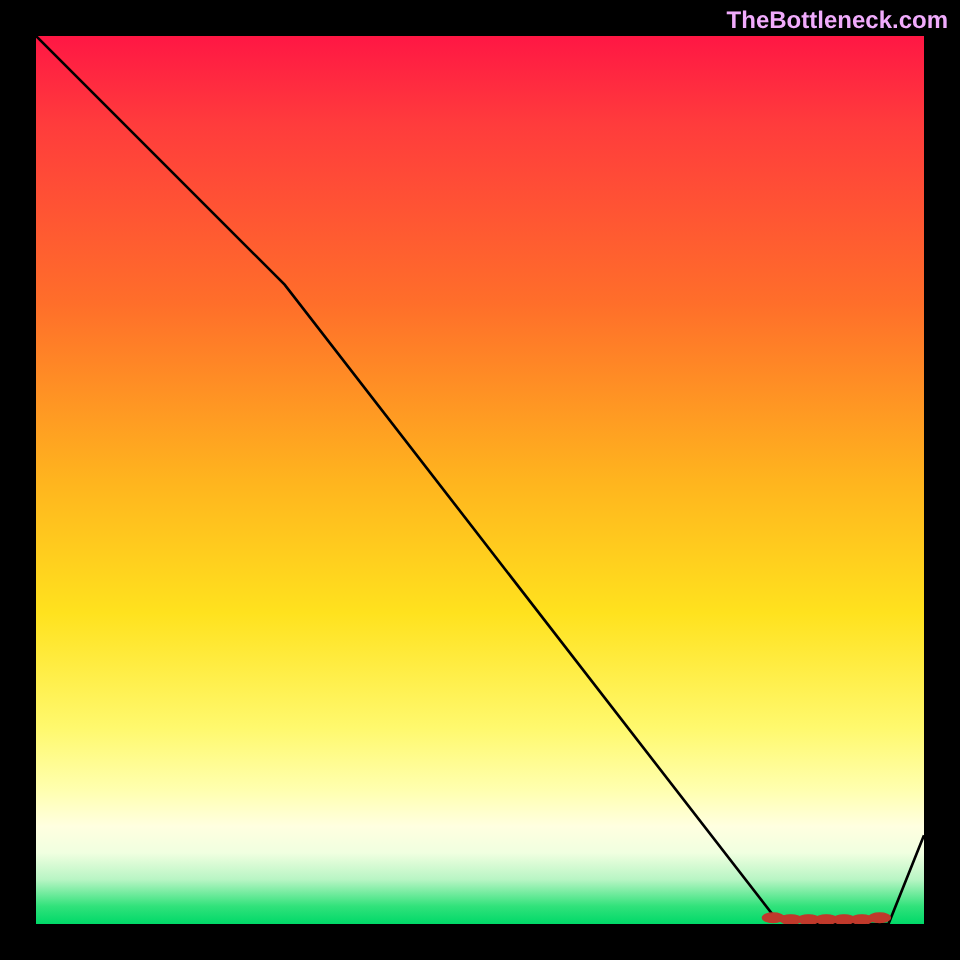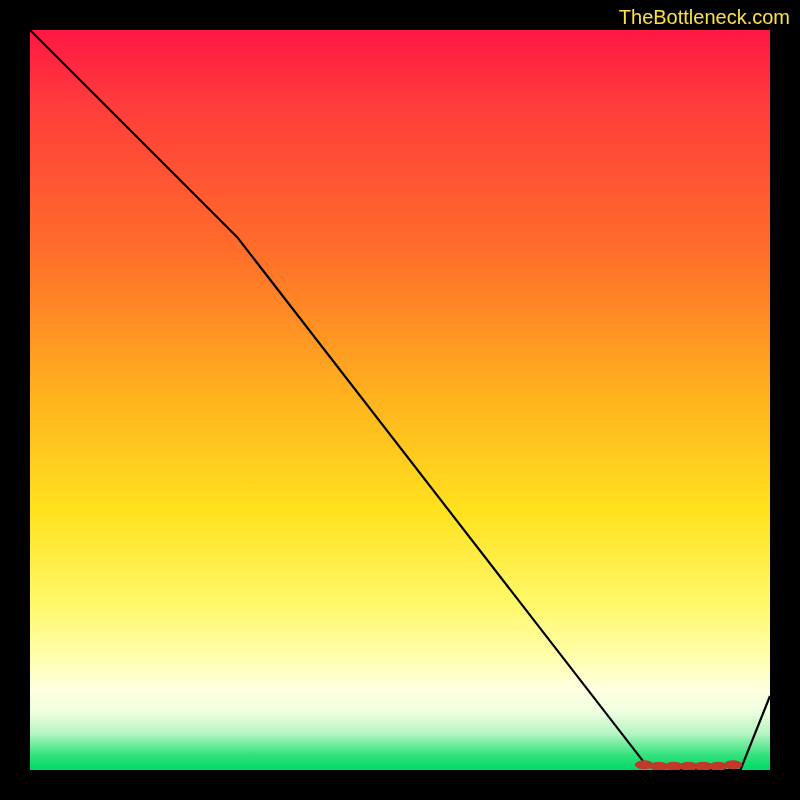--- a/index.html
+++ b/index.html
@@ -9,23 +9,23 @@
     height: 800px;
     background: #000;
     font-family: Arial, sans-serif;
     position: relative;
     overflow: hidden;
   }
   .watermark {
     position: absolute;
     top: 6px;
     right: 10px;
-    color: #fde047;
+    color: #f0abfc;
     font-size: 20px;
-    font-weight: normal;
+    font-weight: bold;
     z-index: 10;
   }
   .plot-area {
     position: absolute;
     left: 30px;
     top: 30px;
     width: 740px;
     height: 740px;
   }
   .gradient-bg {

